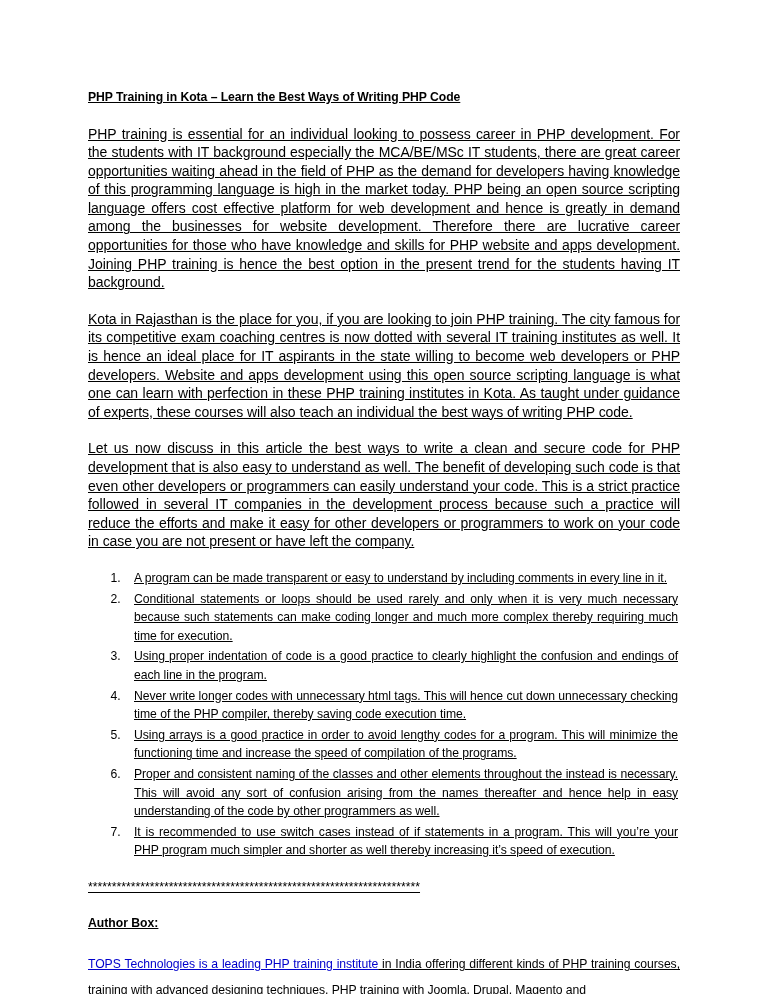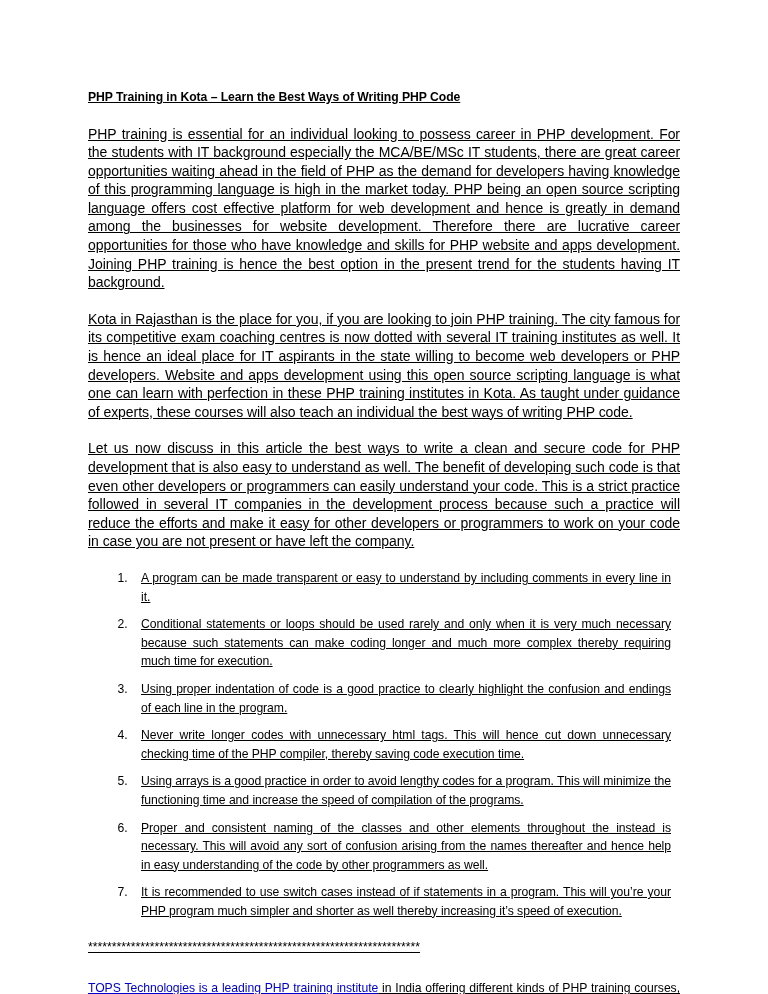--- a/index.html
+++ b/index.html
@@ -46,21 +46,21 @@
     margin: 0 0 18px 0;
     padding: 0 0 0 34px;
     list-style-position: outside;
     list-style-type: decimal;
   }
   ol.tips li {
     font-size: 12.2px;
     line-height: 18.6px;
     text-align: justify;
     text-justify: inter-word;
-    margin: 9px;
+    margin: 2px;
     padding-left: 10px;
     letter-spacing: -0.05px;
   }
   ol.tips li::marker {
     font-size: 12.2px;
   }
   .divider {
     font-size: 12.2px;
     line-height: 18.6px;
     margin: 0 0 18px 0;
@@ -108,17 +108,18 @@
       <li>Conditional statements or loops should be used rarely and only when it is very much necessary because such statements can make coding longer and much more complex thereby requiring much time for execution.</li>
       <li>Using proper indentation of code is a good practice to clearly highlight the confusion and endings of each line in the program.</li>
       <li>Never write longer codes with unnecessary html tags. This will hence cut down unnecessary checking time of the PHP compiler, thereby saving code execution time.</li>
       <li>Using arrays is a good practice in order to avoid lengthy codes for a program. This will minimize the functioning time and increase the speed of compilation of the programs.</li>
       <li>Proper and consistent naming of the classes and other elements throughout the instead is necessary. This will avoid any sort of confusion arising from the names thereafter and hence help in easy understanding of the code by other programmers as well.</li>
       <li>It is recommended to use switch cases instead of if statements in a program. This will you’re your PHP program much simpler and shorter as well thereby increasing it’s speed of execution.</li>
     </ol>
 
     <div class="divider">**********************************************************************</div>
 
+    <div class="author-label">Author Box:</div>
 
     <p class="closing"><a class="doclink" href="#">TOPS Technologies is a leading PHP training institute</a><span> in India offering different kinds of PHP training courses, training with advanced designing techniques, PHP training with Joomla, Drupal, Magento and</span></p>
 
   </div>
 </div>
 
 </body></html>

